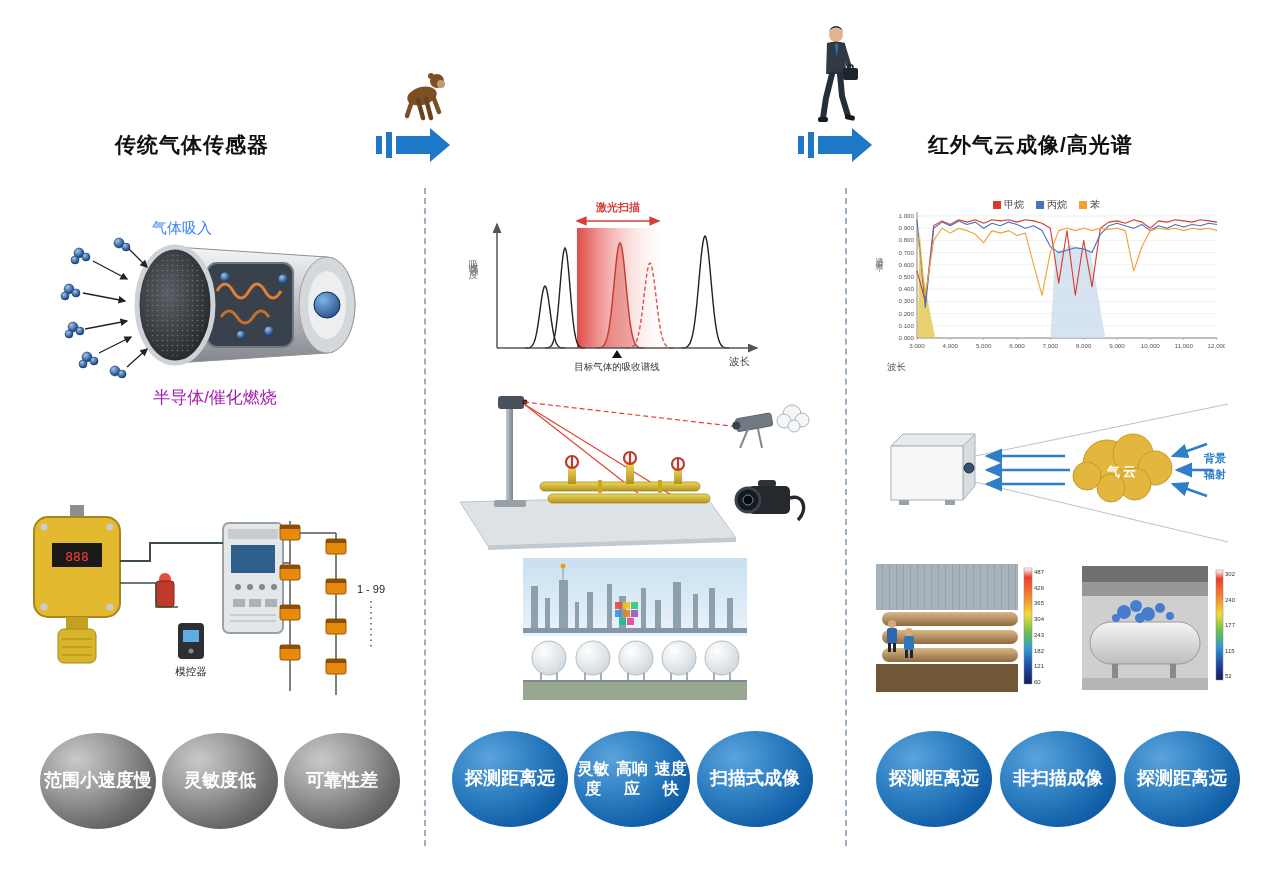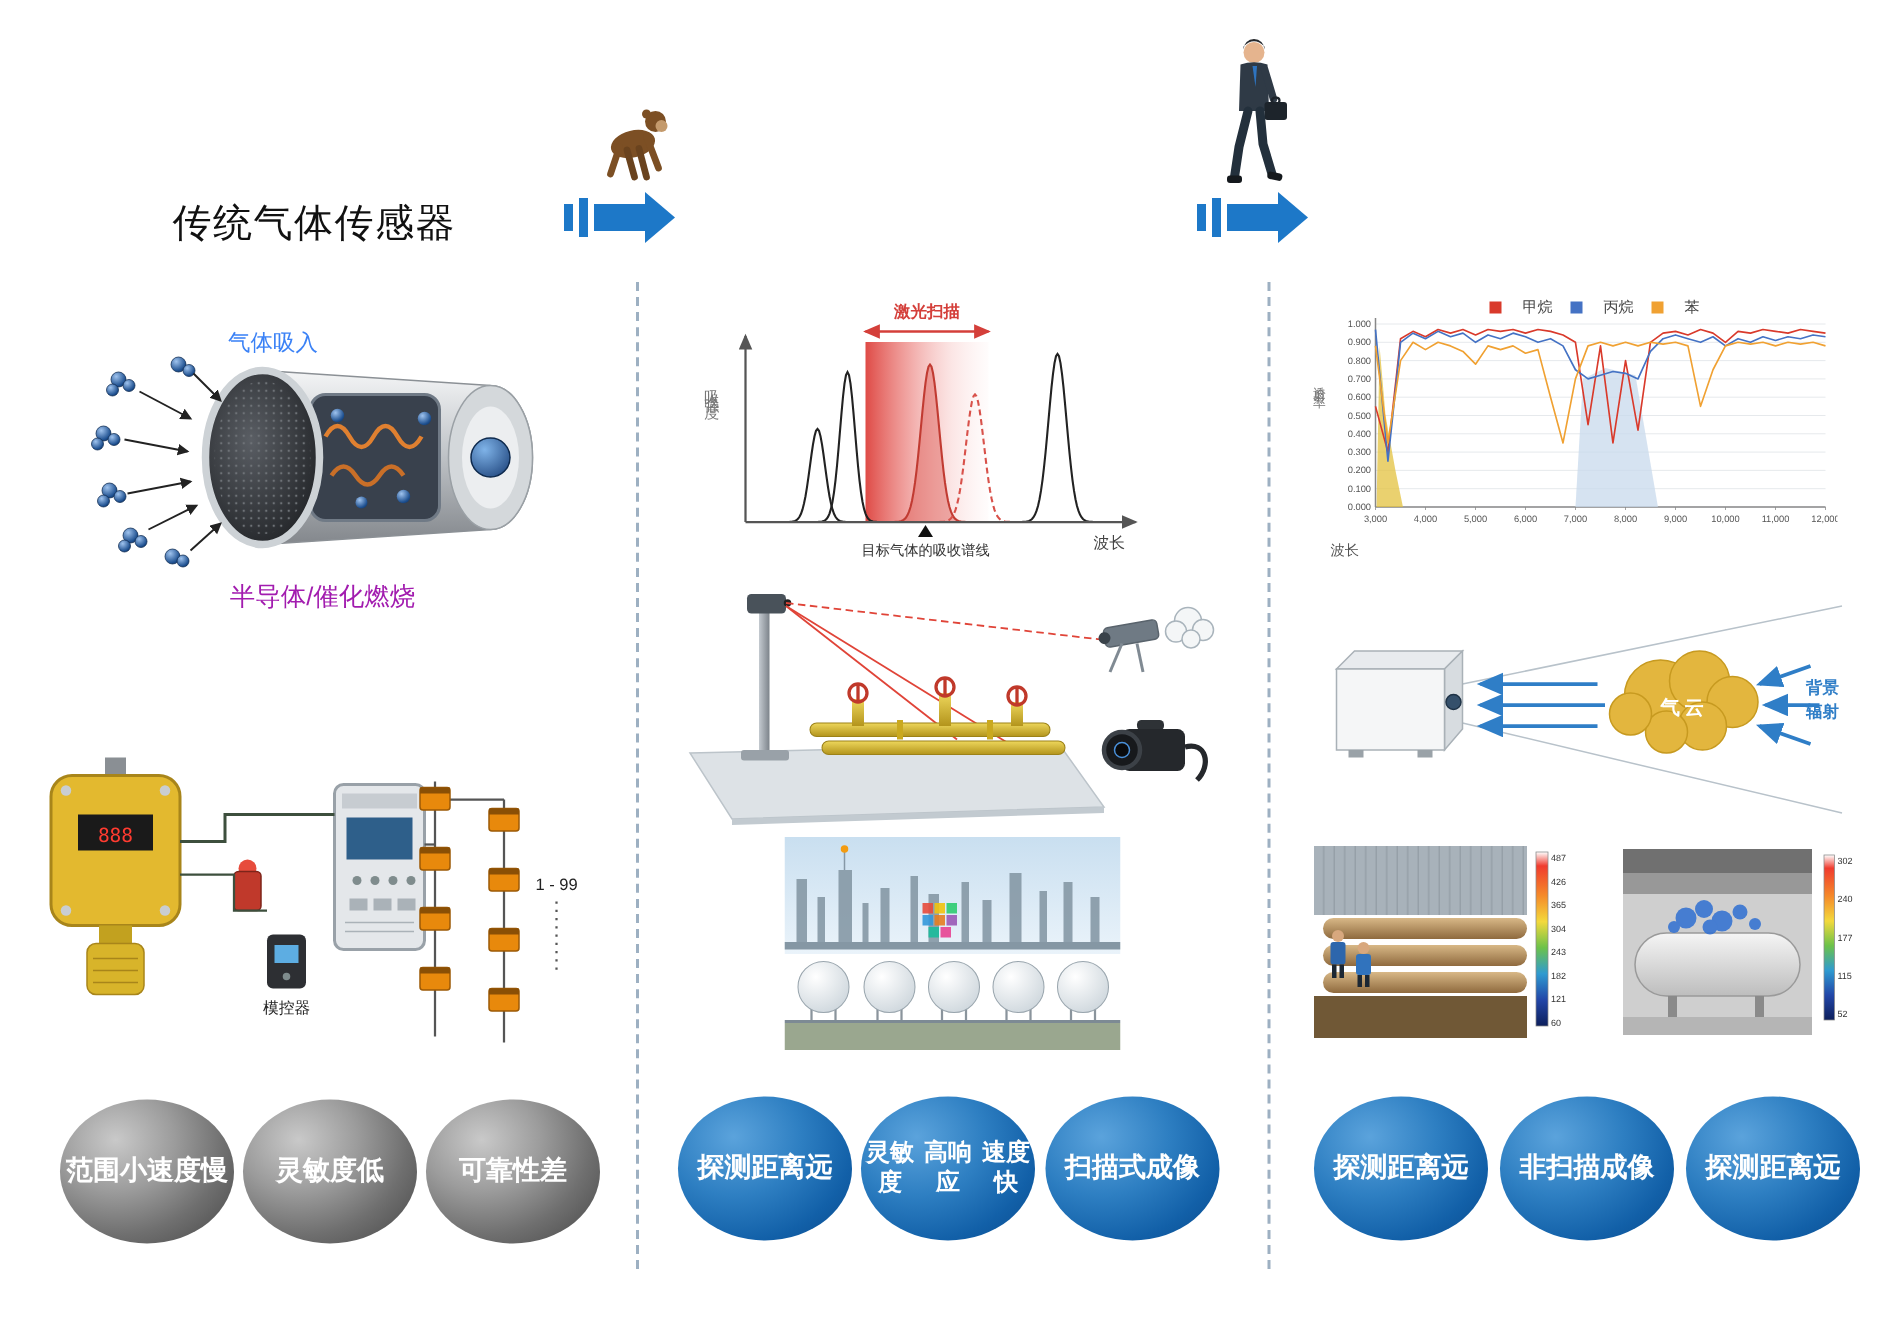--- a/index.html
+++ b/index.html
@@ -1,44 +1,45 @@
 <!DOCTYPE html>
 <html><head>
 <meta charset="utf-8">
 <style>
   *{margin:0;padding:0;box-sizing:border-box}
   body{font-family:"Liberation Sans","DejaVu Sans",sans-serif;background:#fff}
   .stage{position:relative;width:1268px;height:896px;background:#fff;overflow:hidden}
   .abs{position:absolute}
-  .col-title{position:absolute;font-size:26px;font-weight:normal;color:#111;letter-spacing:1px;white-space:nowrap}
+  .col-title{position:absolute;font-size:21px;font-weight:bold;color:#111;letter-spacing:1px;white-space:nowrap}
   .separator{position:absolute;top:188px;height:658px;width:0;border-left:2px dashed #9db0c2}
   .flow-arrow{position:absolute;display:flex;align-items:center}
   .flow-arrow .b{background:#1d78c8;width:6px;margin-right:4px}
   .flow-arrow .b1{height:18px}
   .flow-arrow .b2{height:26px}
   .flow-arrow .shaft{width:34px;height:18px;background:#1d78c8}
   .flow-arrow .head{width:0;height:0;border:17px solid transparent;border-right:0;border-left:20px solid #1d78c8}
   .badge{position:absolute;width:116px;height:96px;border-radius:50%;display:flex;flex-direction:row;
          justify-content:center;align-items:center;color:#fff;font-weight:bold;font-size:18px;line-height:1.22;text-align:center}
   .badge.gray{background:radial-gradient(ellipse at 32% 28%, #c9c9c9 0%, #9c9c9c 35%, #6f6f6f 65%, #454545 100%)}
   .badge.blue{background:radial-gradient(ellipse at 32% 28%, #5ba3dc 0%, #2e7fc2 40%, #1260a8 72%, #0a4a8c 100%)}
   .badge.three{font-size:16px}
   .vlabel{position:absolute;writing-mode:vertical-rl;letter-spacing:3px;color:#777}
   .label15{position:absolute;font-size:15px;color:#3b82f6}
   .tech-text{position:absolute;text-align:center;font-size:17px;color:#a21caf;line-height:1.45}
   .legend{position:absolute;display:flex;gap:12px;align-items:center;font-size:10px;color:#444}
-  .lg-item{display:flex;align-items:center;gap:14px}
+  .lg-item{display:flex;align-items:center;gap:3px}
   .lg-sq{display:inline-block;width:8px;height:8px}
 </style>
 </head>
 <body>
 
 <div class="stage">
 
   <div class="col-title" style="left:115px;top:131px">传统气体传感器</div>
+  <div class="col-title" style="left:928px;top:131px">红外气云成像/高光谱</div>
 
   <div class="flow-arrow" style="left:376px;top:128px">
     <span class="b b1"></span>
     <span class="b b2"></span>
     <span class="shaft"></span>
     <span class="head"></span>
   </div>
   <div class="flow-arrow" style="left:798px;top:128px">
     <span class="b b1"></span>
     <span class="b b2"></span>

